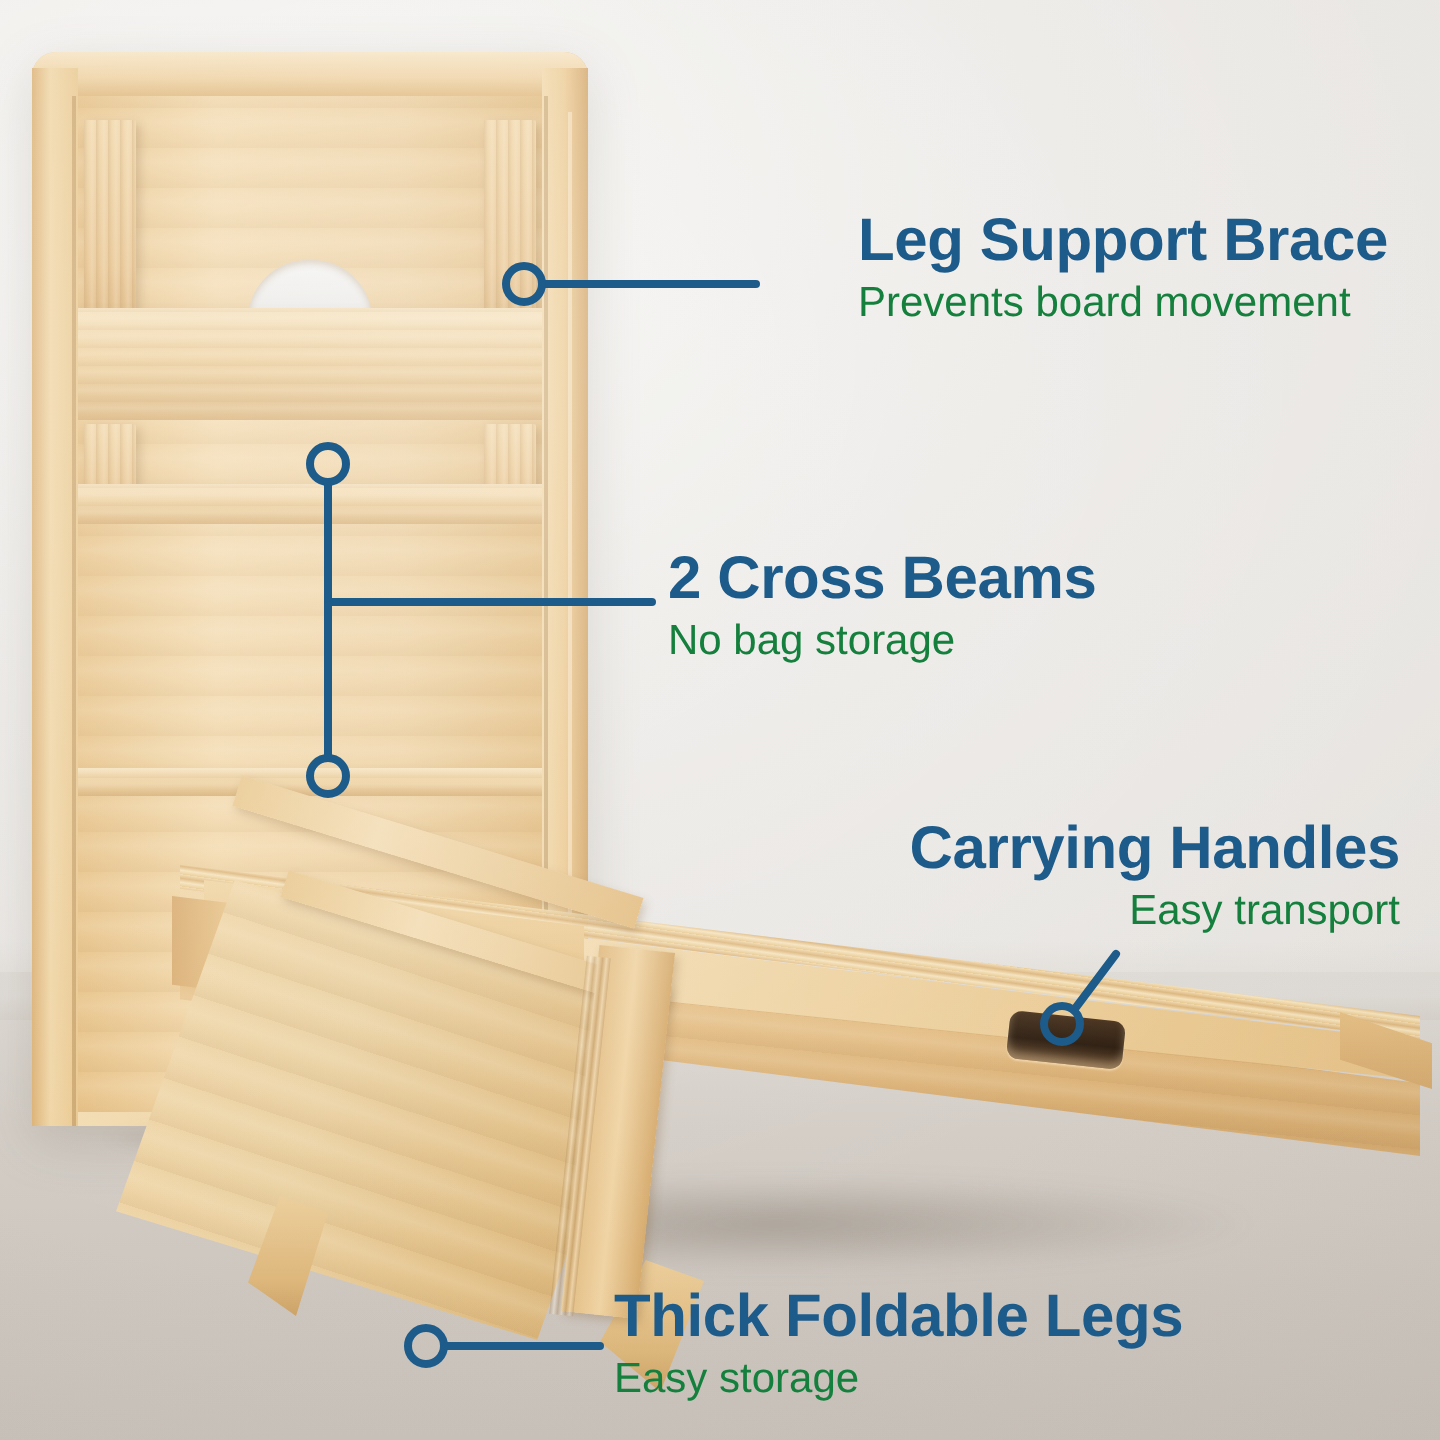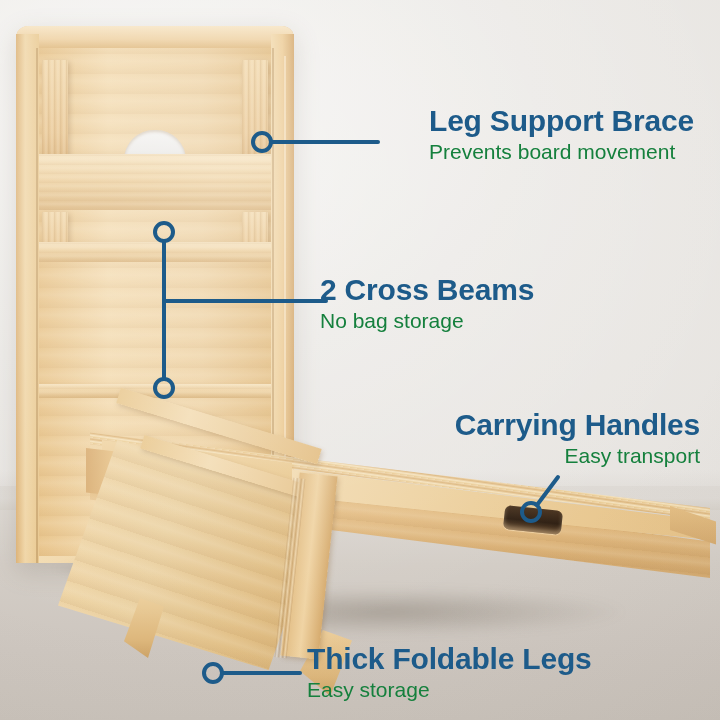--- a/index.html
+++ b/index.html
@@ -393,21 +393,21 @@
       <path d="M 222 673 L 300 673"></path>
       <circle cx="213" cy="673" r="9" stroke-width="4"></circle>
     </g>
   </svg>
 
   <div class="callout-label" style="left:385px; top:105px;margin-left:44px;">
     <div class="callout-title">Leg Support Brace</div>
     <div class="callout-sub">Prevents board movement</div>
   </div>
 
-  <div class="callout-label" style="left:320px; top:274px;">
+  <div class="callout-label" style="left:334px; top:274px;">
     <div class="callout-title">2 Cross Beams</div>
     <div class="callout-sub">No bag storage</div>
   </div>
 
   <div class="callout-label align-right" style="right:20px; top:409px;">
     <div class="callout-title">Carrying Handles</div>
     <div class="callout-sub">Easy transport</div>
   </div>
 
   <div class="callout-label" style="left:307px; top:643px;">

